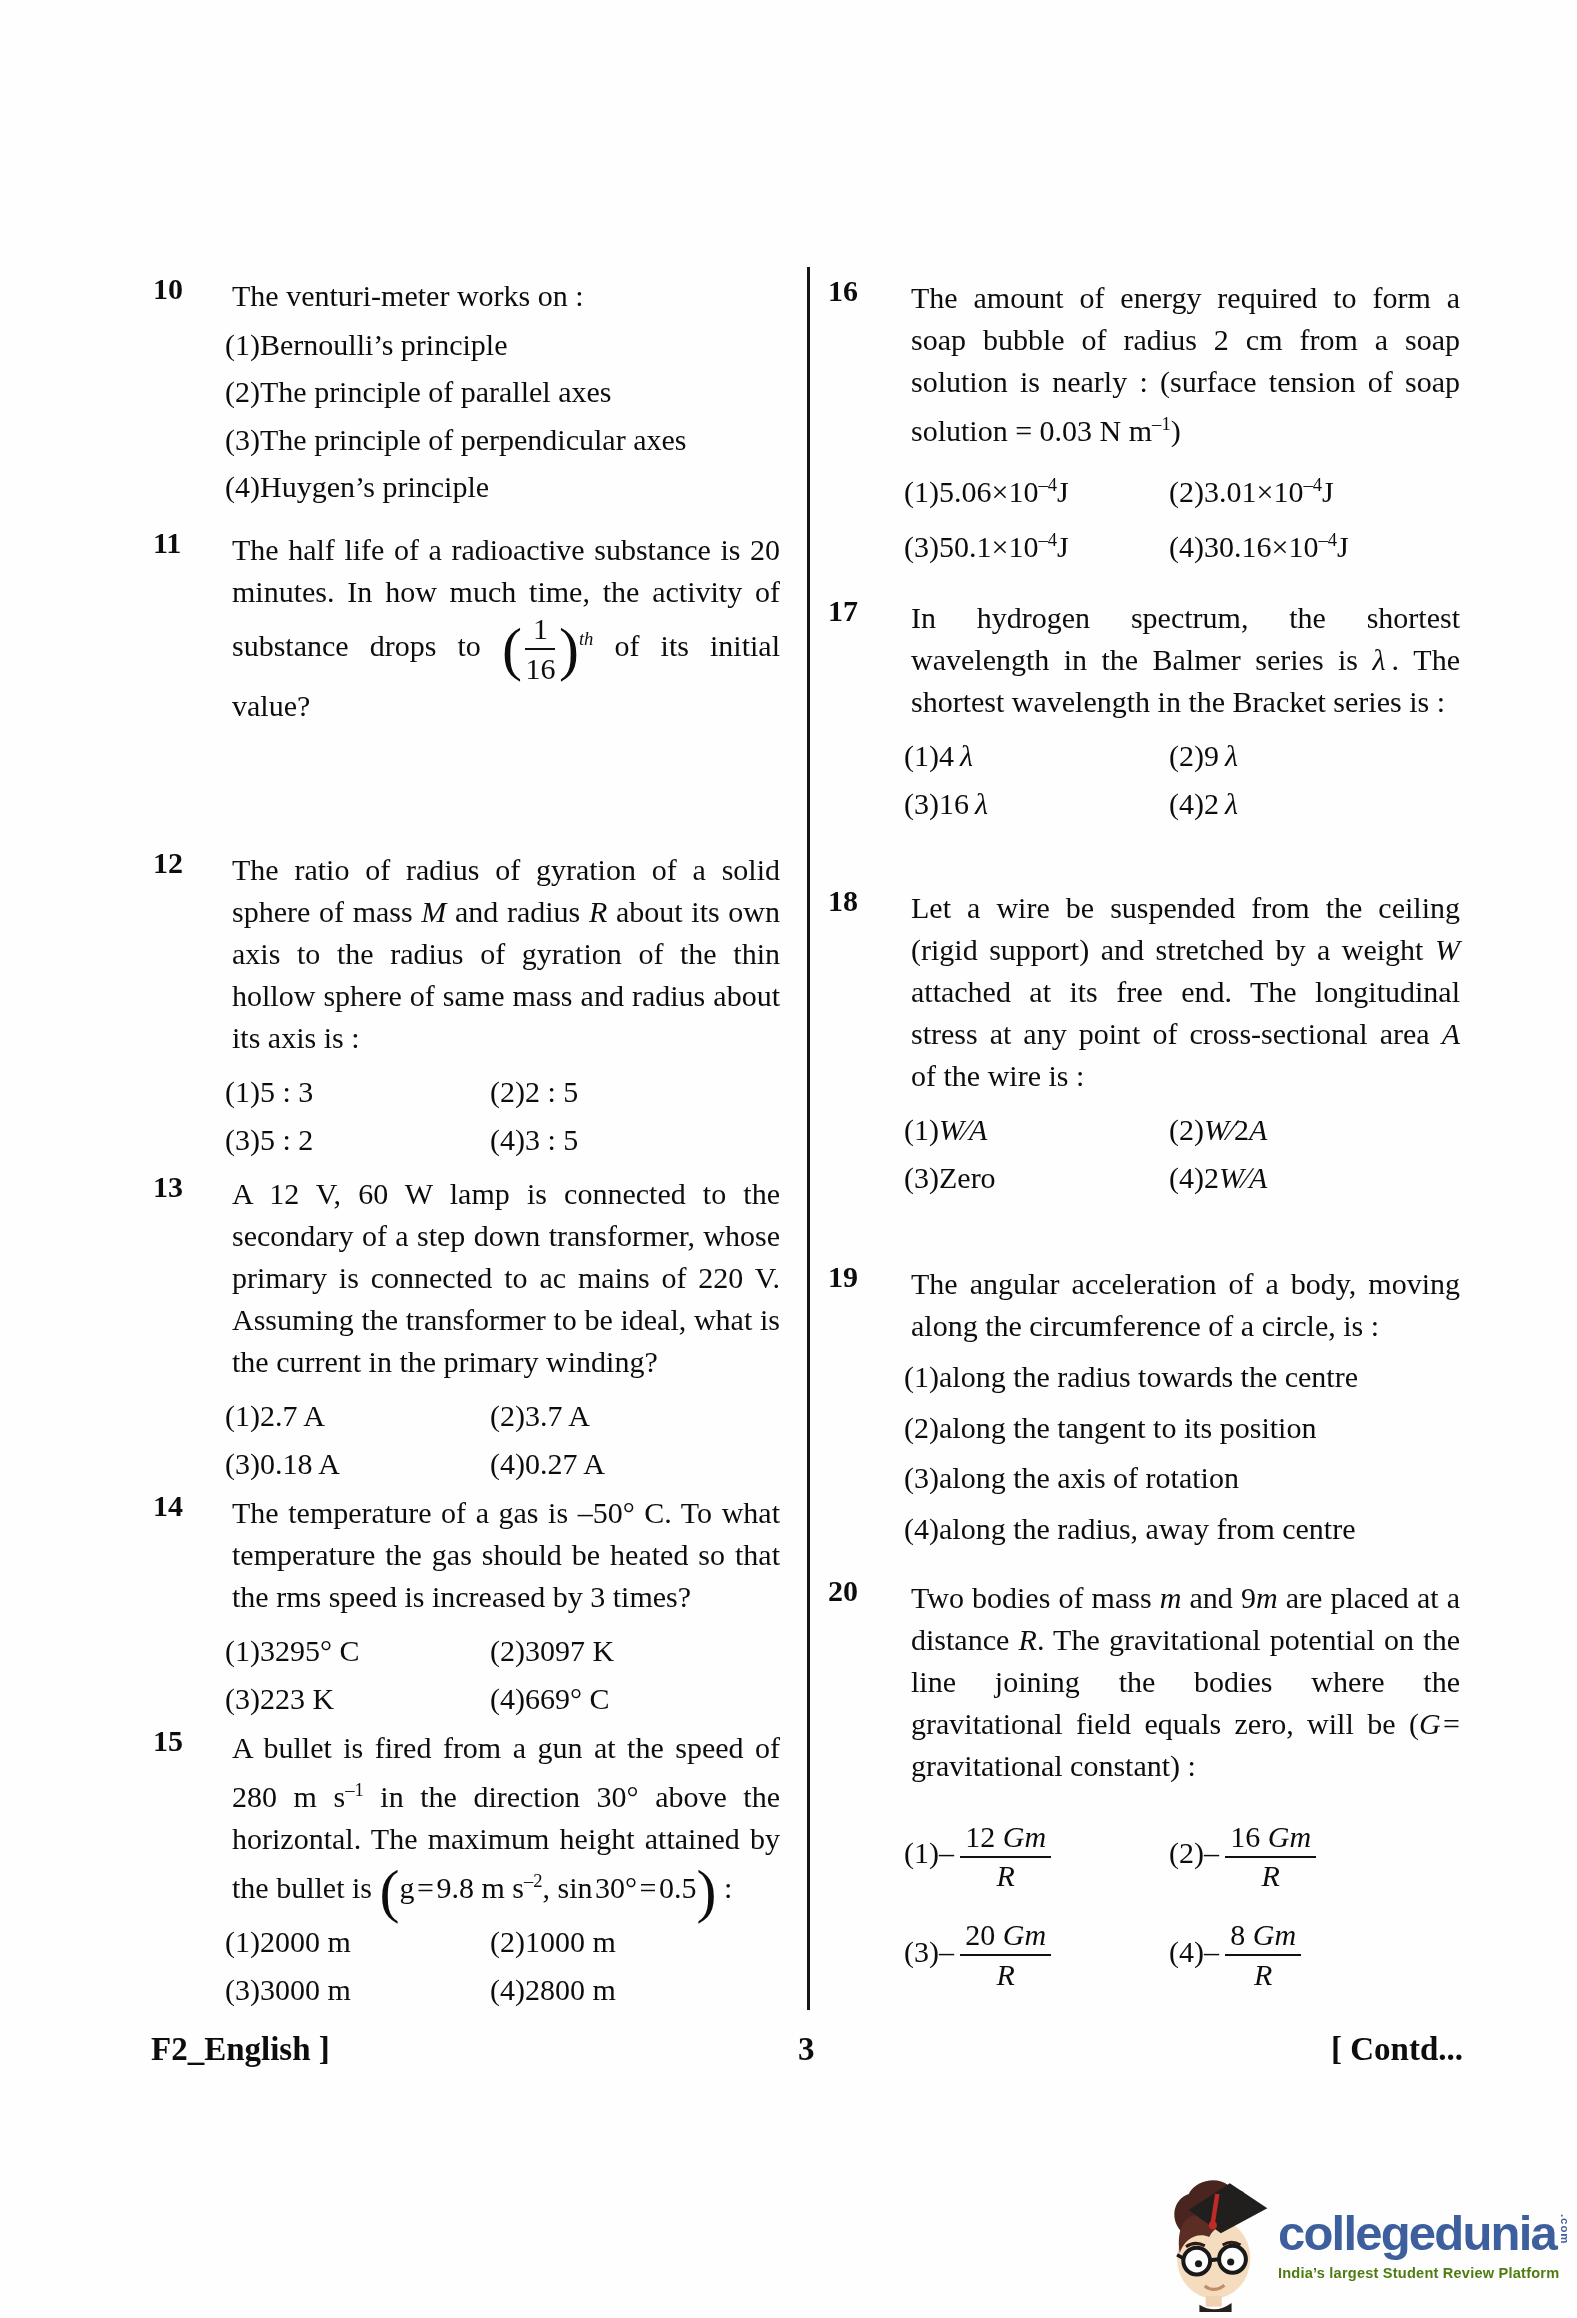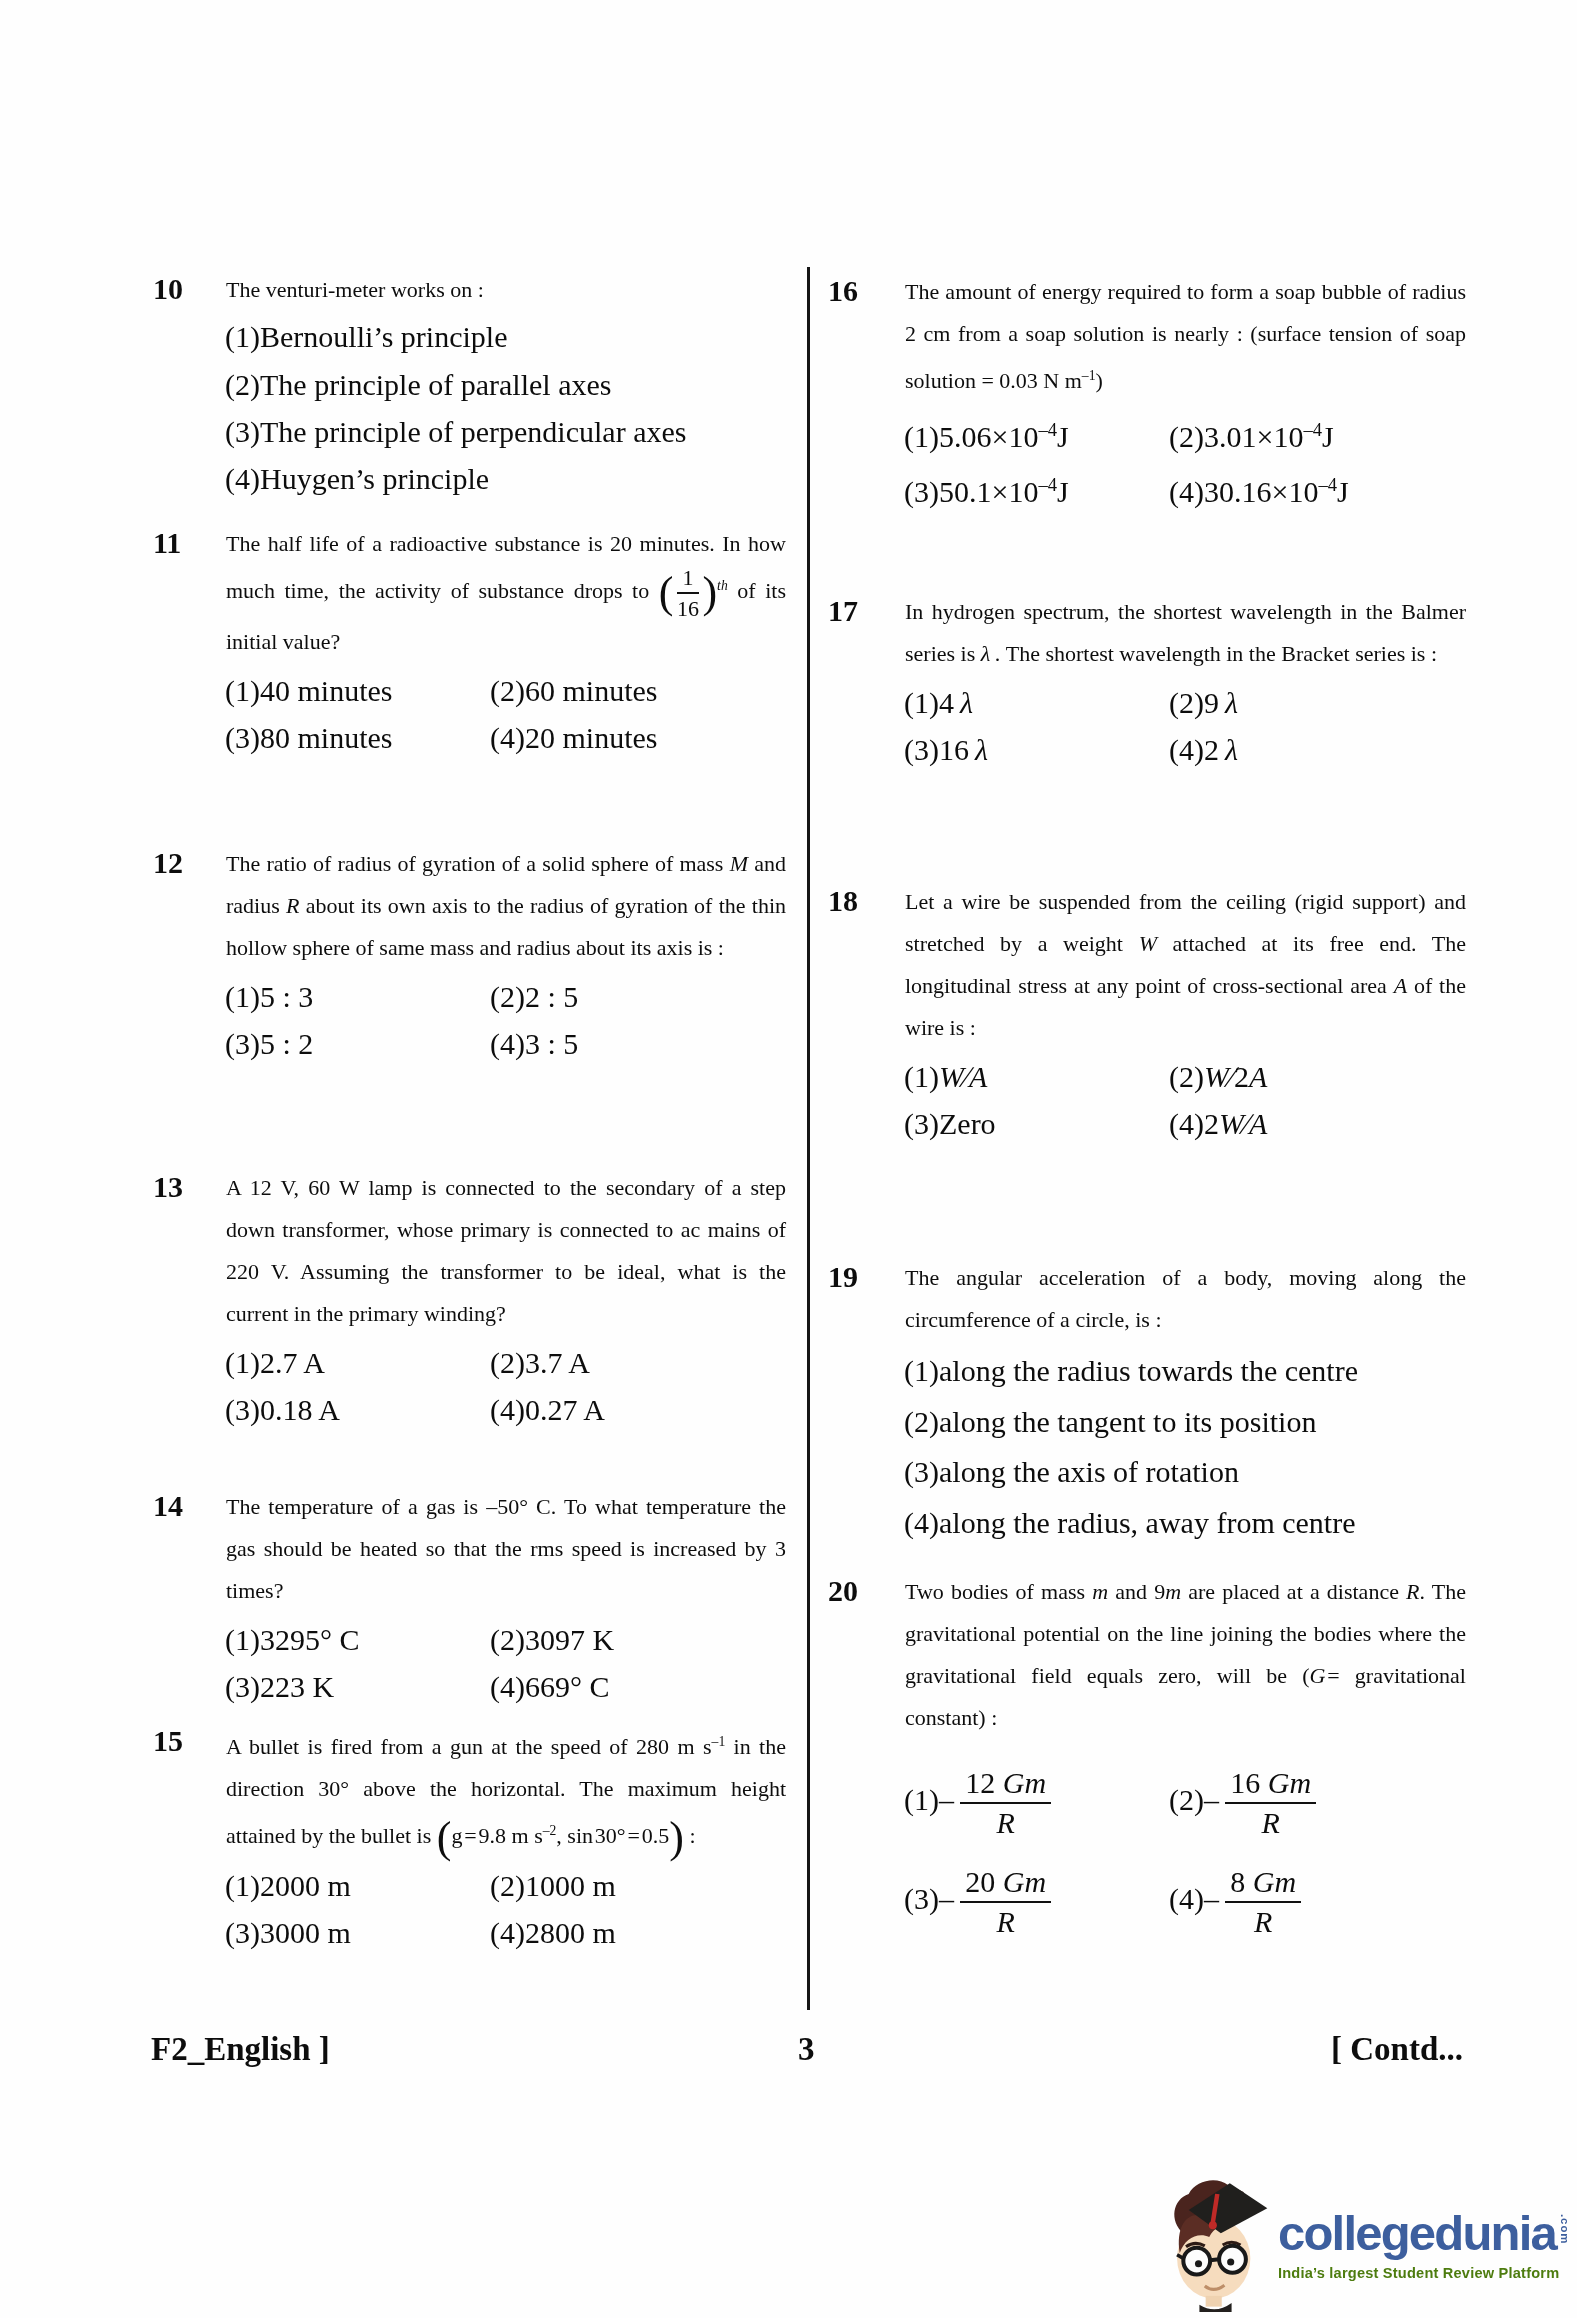--- a/index.html
+++ b/index.html
@@ -7,21 +7,21 @@
         font-family:"Liberation Serif","DejaVu Serif",serif;color:#0d0d0d;overflow:hidden;padding-left:36px;}
   .divider{position:absolute;left:807px;top:267px;width:2.7px;height:1743px;background:#161616;}
 
   
   .q{position:absolute;display:grid;}
   .ql{left:153px;width:634px;grid-template-columns:72px 1fr;}
   .qr{left:828px;width:639px;grid-template-columns:76px 1fr;}
   .q10{top:268px}.q11{top:522px}.q12{top:842px}.q13{top:1166px}.q14{top:1485px}.q15{top:1720px}
   .q16{top:270px}.q17{top:590px}.q18{top:880px}.q19{top:1256px}.q20{top:1570px}
   .qnum{font-weight:bold;font-size:30px;line-height:42px;}
-  .qbody{margin:1px;font-size:22px;line-height:42px;text-align:justify;}
+  .qbody{margin:7px;font-size:30px;line-height:42px;text-align:justify;}
   .opts{margin-top:1.8px;}
   .opts2{display:grid;grid-template-columns:265px 1fr;}
   .opts1{display:block;}
   .opt{font-size:30px;line-height:42px;margin-top:5.3px;white-space:nowrap;}
   .q19 .opt{margin-top:8.8px;}
   .q20 .opt{margin-top:26.5px;}
   .olabel{display:inline-block;}
   .ovalue{}
   sup{font-size:62%;vertical-align:super;}
   i{font-style:italic;}
@@ -62,26 +62,20 @@
         <div class="opt"><span class="olabel">(3)</span><span class="ovalue">The principle of perpendicular axes</span></div>
         <div class="opt"><span class="olabel">(4)</span><span class="ovalue">Huygen’s principle</span></div>
       </div>
     </div>
   </section>
 
   <section class="q ql q11">
     <div class="qnum">11</div>
     <div>
       <p class="qbody">The half life of a radioactive substance is 20 minutes. In how much time, the activity of substance drops to <span class="bp">(</span><span class="frac"><span class="fn">1</span><span class="fd">16</span></span><span class="bp">)</span><sup><i>th</i></sup> of its initial value?</p>
-      <div class="opts opts2">
-        <div class="opt"><span class="olabel">(1)</span><span class="ovalue">40 minutes</span></div>
-        <div class="opt"><span class="olabel">(2)</span><span class="ovalue">60 minutes</span></div>
-        <div class="opt"><span class="olabel">(3)</span><span class="ovalue">80 minutes</span></div>
-        <div class="opt"><span class="olabel">(4)</span><span class="ovalue">20 minutes</span></div>
-      </div>
     </div>
   </section>
 
   <section class="q ql q12">
     <div class="qnum">12</div>
     <div>
       <p class="qbody">The ratio of radius of gyration of a solid sphere of mass <i>M</i> and radius <i>R</i> about its own axis to the radius of gyration of the thin hollow sphere of same mass and radius about its axis is :</p>
       <div class="opts opts2">
         <div class="opt"><span class="olabel">(1)</span><span class="ovalue">5 : 3</span></div>
         <div class="opt"><span class="olabel">(2)</span><span class="ovalue">2 : 5</span></div>

